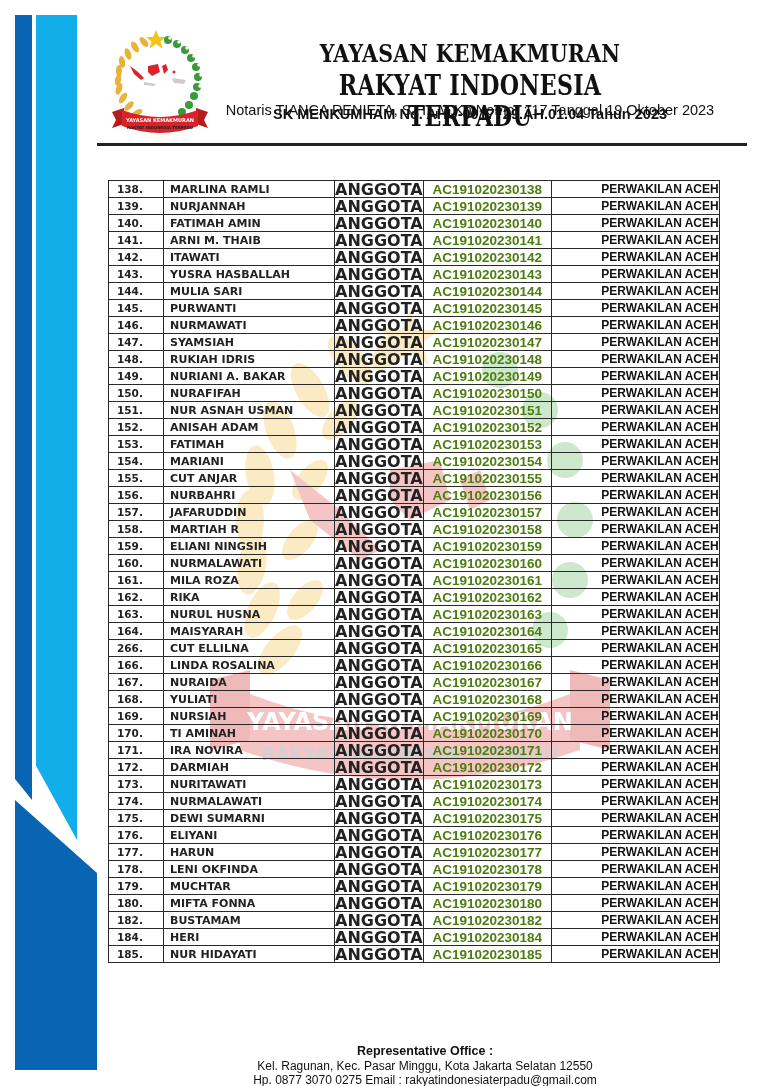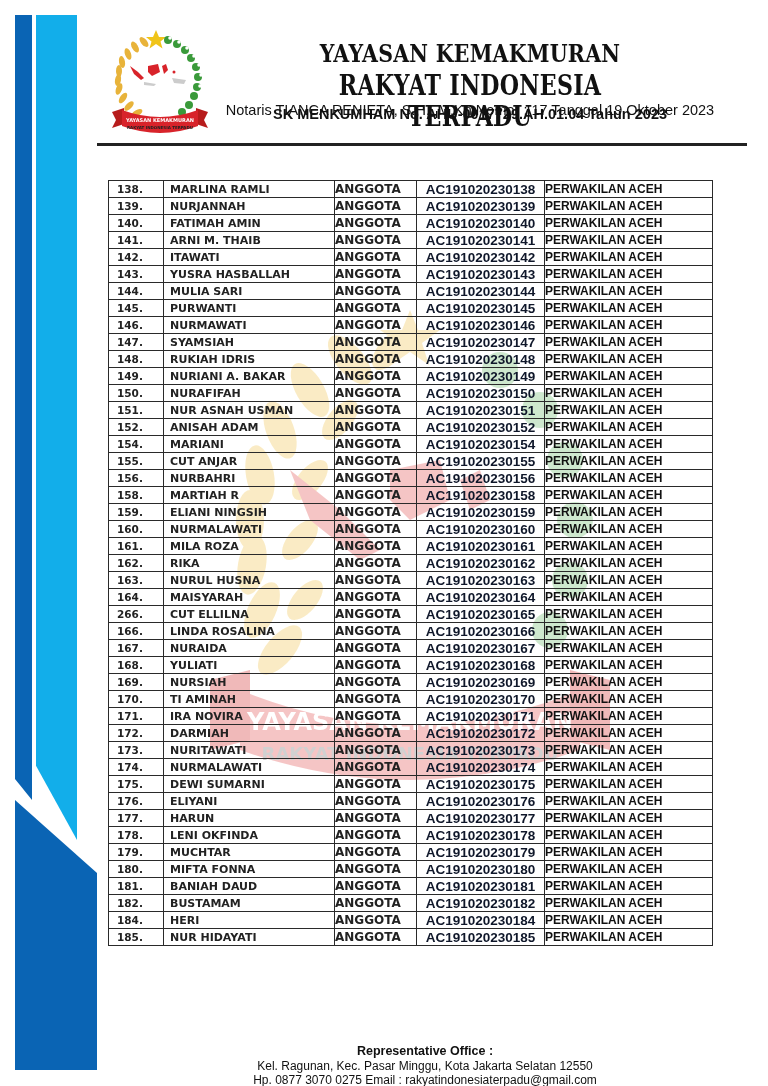--- a/index.html
+++ b/index.html
@@ -64,27 +64,27 @@
     font-family: "DejaVu Sans", sans-serif;
   }
   .tbl td {
     border: 1px solid #2a2a2a;
     height: 15px; padding: 0 0 0 0; line-height: 15px;
     font-weight: bold; white-space: nowrap; overflow: hidden;
   }
   .tbl tr { height: 17px; }
   .c-no { width: 46px; padding-left: 8px !important; font-size: 10.5px; color: #222; }
   .c-name { width: 164px; padding-left: 6px !important; font-size: 11px; color: #222; }
-  .c-role { width: 81px; text-align: left; font-size: 12px; color: #222; }
+  .c-role { width: 81px; text-align: left; font-size: 16px; color: #222; }
   .c-id {
-    width: 127px; text-align: center; color: #0f172a; font-weight: bold;
+    width: 127px; text-align: center; color: #4d7c0f; font-weight: bold;
     font-family: "Liberation Sans", sans-serif; font-size: 13.5px;
   }
   .c-branch {
-    width: 167px; text-align: left; font-family: "Liberation Sans", sans-serif;
+    width: 167px; text-align: right; font-family: "Liberation Sans", sans-serif;
     font-size: 12px; color: #111;
   }
 
   
   .footer {
     position: absolute; left: 200px; top: 1044px; width: 450px; text-align: center;
     font-size: 12px; line-height: 14.5px; color: #111;
   }
   .footer .f-head { font-weight: bold; font-size: 12.5px; }
 </style>
@@ -297,20 +297,27 @@
         <td class="c-branch">PERWAKILAN ACEH</td>
       </tr>
       <tr>
         <td class="c-no">152.</td>
         <td class="c-name">ANISAH ADAM</td>
         <td class="c-role">ANGGOTA</td>
         <td class="c-id">AC191020230152</td>
         <td class="c-branch">PERWAKILAN ACEH</td>
       </tr>
       <tr>
+        <td class="c-no">153.</td>
+        <td class="c-name">FATIMAH</td>
+        <td class="c-role">ANGGOTA</td>
+        <td class="c-id">AC191020230153</td>
+        <td class="c-branch">PERWAKILAN ACEH</td>
+      </tr>
+      <tr>
         <td class="c-no">154.</td>
         <td class="c-name">MARIANI</td>
         <td class="c-role">ANGGOTA</td>
         <td class="c-id">AC191020230154</td>
         <td class="c-branch">PERWAKILAN ACEH</td>
       </tr>
       <tr>
         <td class="c-no">155.</td>
         <td class="c-name">CUT ANJAR</td>
         <td class="c-role">ANGGOTA</td>
@@ -318,20 +325,27 @@
         <td class="c-branch">PERWAKILAN ACEH</td>
       </tr>
       <tr>
         <td class="c-no">156.</td>
         <td class="c-name">NURBAHRI</td>
         <td class="c-role">ANGGOTA</td>
         <td class="c-id">AC191020230156</td>
         <td class="c-branch">PERWAKILAN ACEH</td>
       </tr>
       <tr>
+        <td class="c-no">157.</td>
+        <td class="c-name">JAFARUDDIN</td>
+        <td class="c-role">ANGGOTA</td>
+        <td class="c-id">AC191020230157</td>
+        <td class="c-branch">PERWAKILAN ACEH</td>
+      </tr>
+      <tr>
         <td class="c-no">158.</td>
         <td class="c-name">MARTIAH R</td>
         <td class="c-role">ANGGOTA</td>
         <td class="c-id">AC191020230158</td>
         <td class="c-branch">PERWAKILAN ACEH</td>
       </tr>
       <tr>
         <td class="c-no">159.</td>
         <td class="c-name">ELIANI NINGSIH</td>
         <td class="c-role">ANGGOTA</td>
@@ -476,27 +490,20 @@
         <td class="c-name">MUCHTAR</td>
         <td class="c-role">ANGGOTA</td>
         <td class="c-id">AC191020230179</td>
         <td class="c-branch">PERWAKILAN ACEH</td>
       </tr>
       <tr>
         <td class="c-no">180.</td>
         <td class="c-name">MIFTA FONNA</td>
         <td class="c-role">ANGGOTA</td>
         <td class="c-id">AC191020230180</td>
-        <td class="c-branch">PERWAKILAN ACEH</td>
-      </tr>
-      <tr>
-        <td class="c-no">181.</td>
-        <td class="c-name">BANIAH DAUD</td>
-        <td class="c-role">ANGGOTA</td>
-        <td class="c-id">AC191020230181</td>
         <td class="c-branch">PERWAKILAN ACEH</td>
       </tr>
       <tr>
         <td class="c-no">182.</td>
         <td class="c-name">BUSTAMAM</td>
         <td class="c-role">ANGGOTA</td>
         <td class="c-id">AC191020230182</td>
         <td class="c-branch">PERWAKILAN ACEH</td>
       </tr>
       <tr>

